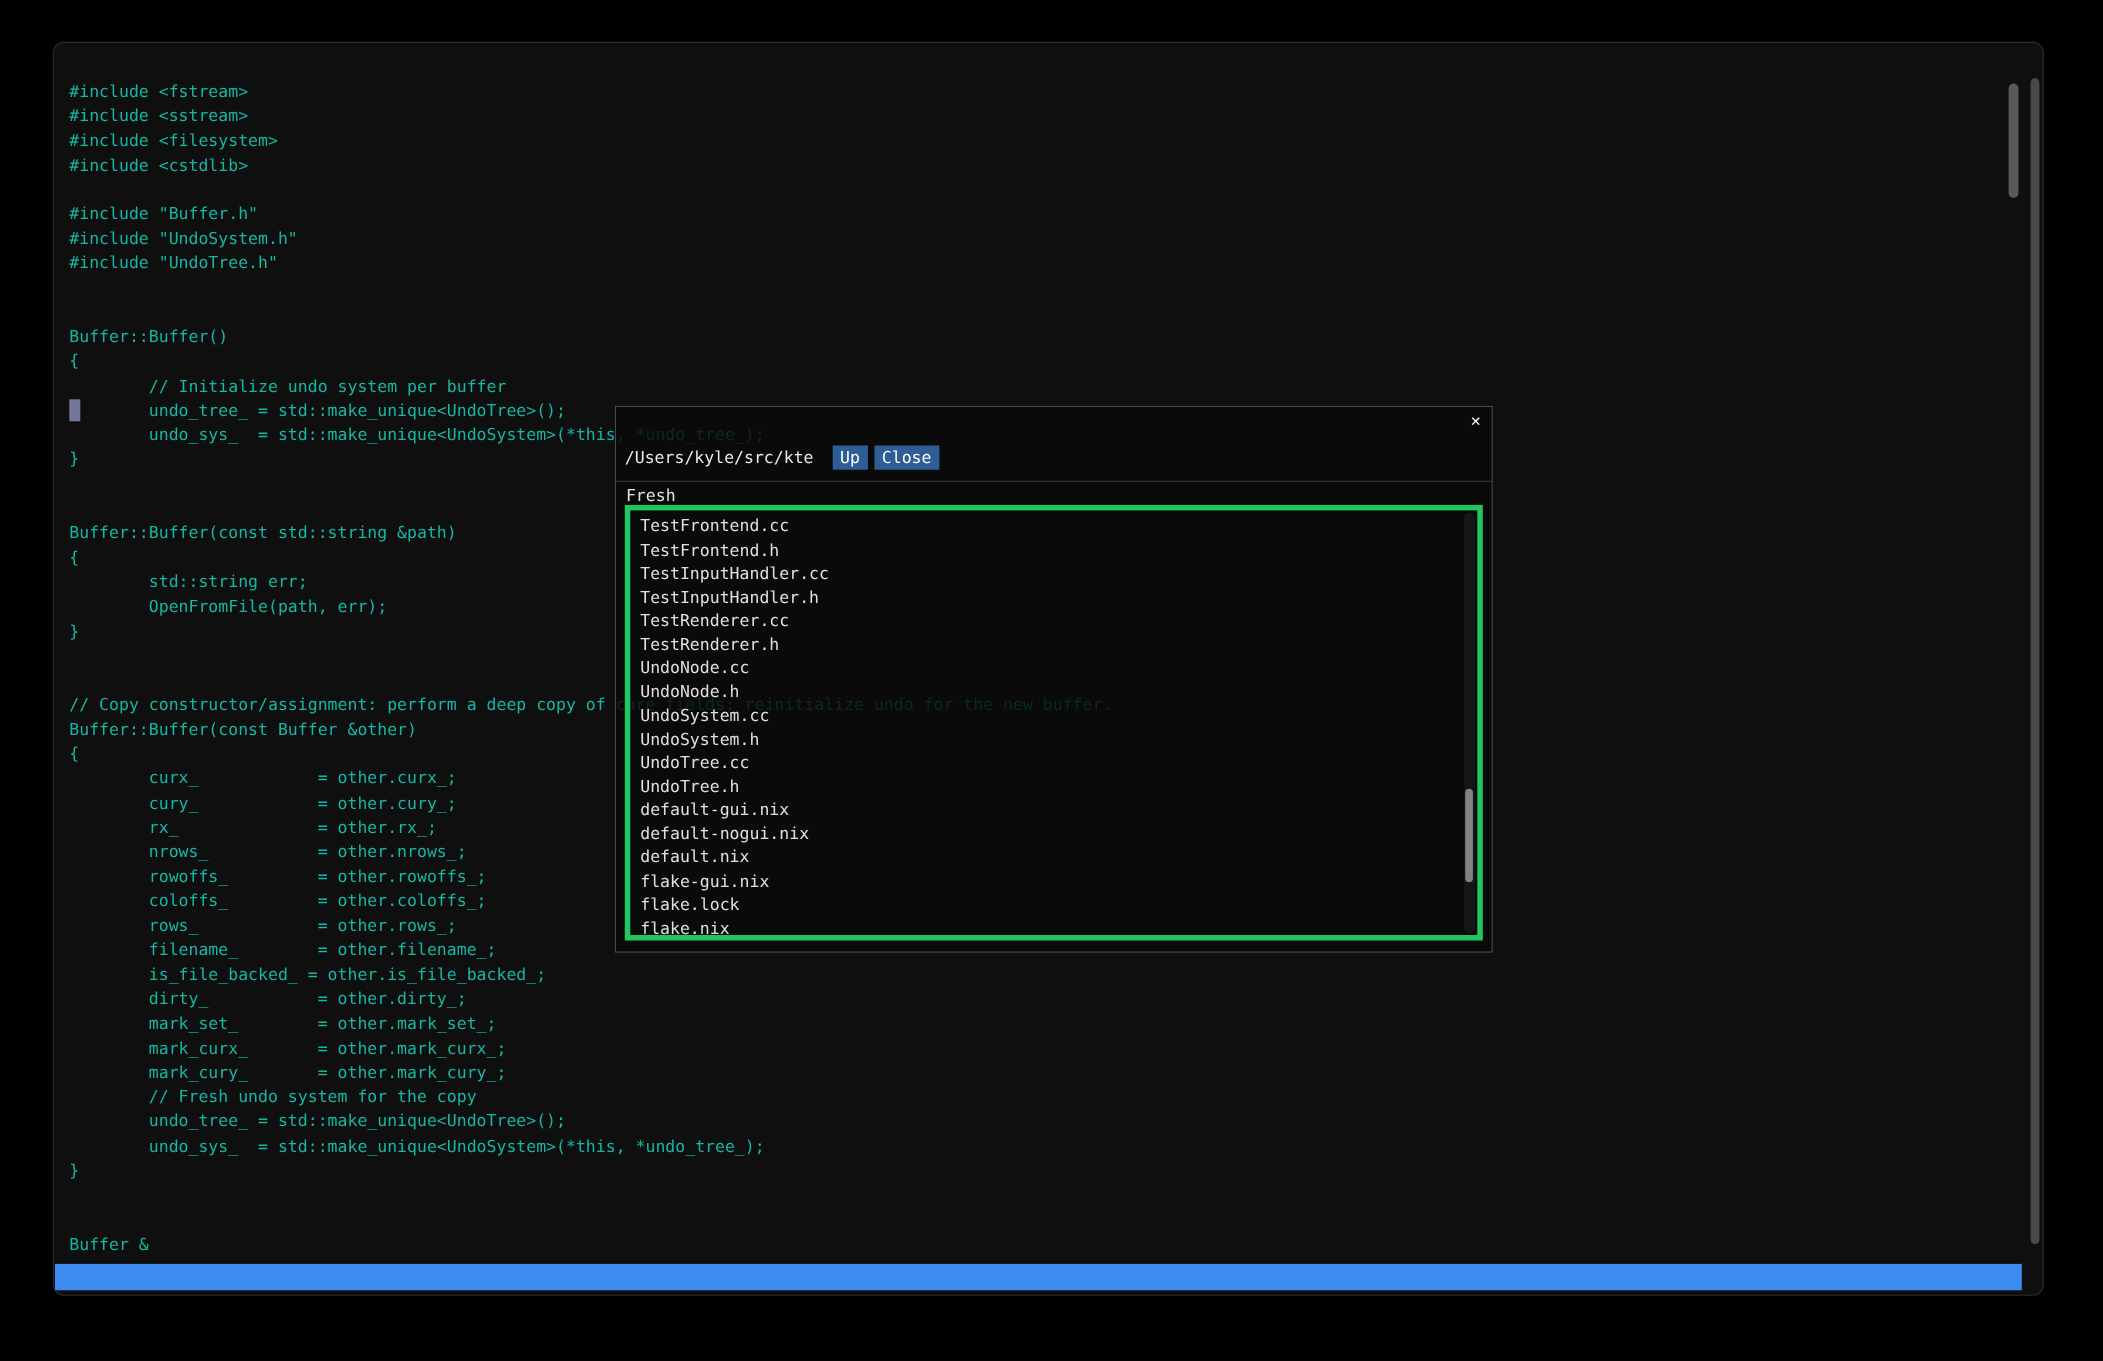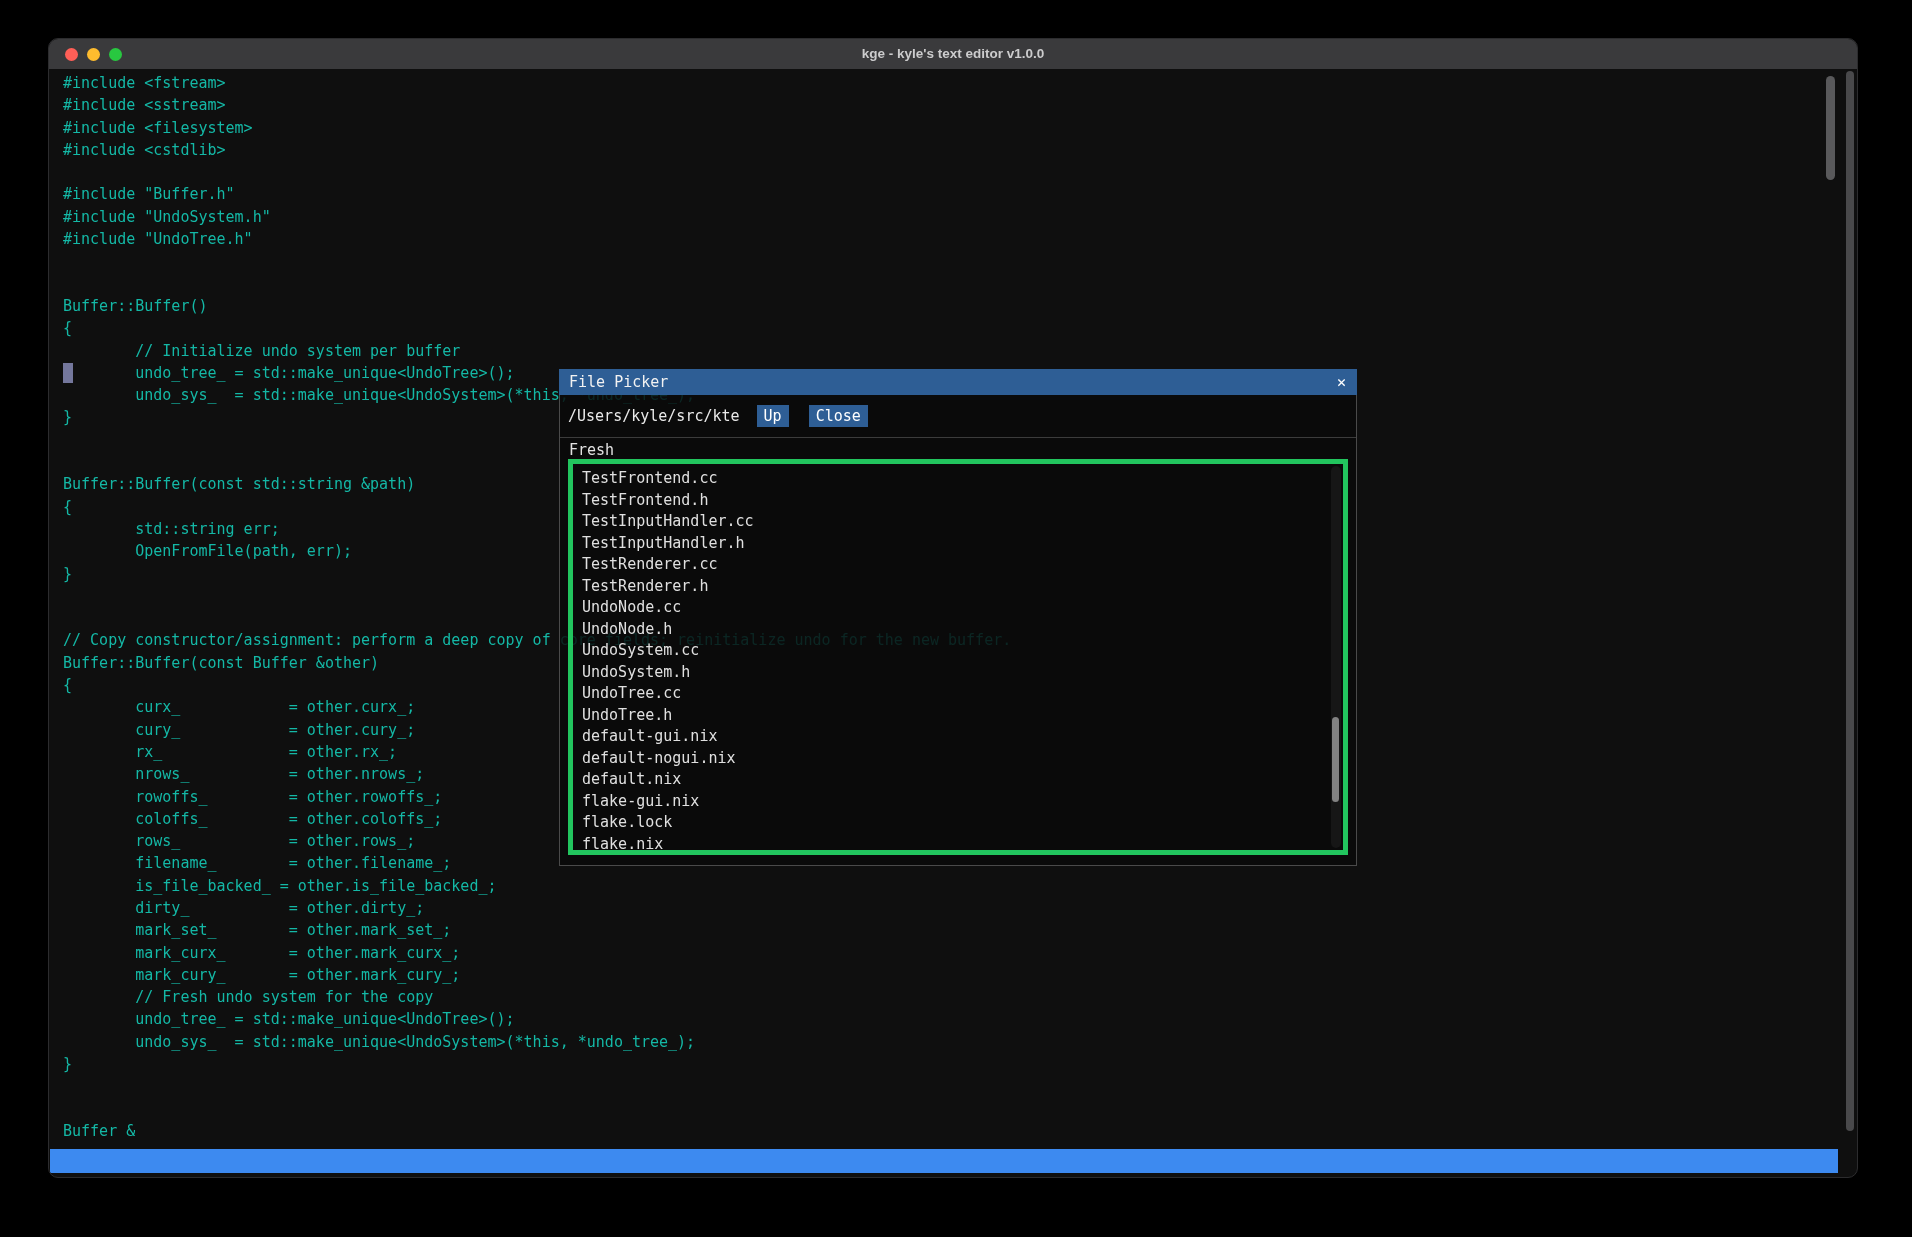--- a/index.html
+++ b/index.html
@@ -54,21 +54,21 @@
   .dlg-close {
     position:absolute; right:10px; top:-1px; height:26px; line-height:26px;
     color:#ffffff; font-size:15px; cursor:default;
   }
   .path-row {
     position:absolute; left:8px; top:33px; height:26px; display:flex;
     align-items:center; color:#eaeaea; font-size:15px; white-space:pre;
   }
   .btn {
     background:#2e5e95; color:#fff; font-size:15px; line-height:20px;
-    padding:1px 7px; margin-left:20px;
+    padding:1px 7px; margin-left:6px;
   }
   .btn.first { margin-left:17px; }
   .dlg-sep { position:absolute; left:0; right:0; top:67px; border-top:1px solid #3c3c3c; }
   .dlg-name {
     position:absolute; left:9px; top:70px; height:20px; line-height:20px;
     color:#e2e2e2; font-size:15px;
   }
   .listbox {
     position:absolute; left:8px; right:8px; top:89px; bottom:10px;
     border:5px solid #22c55e; overflow:hidden;
@@ -91,40 +91,29 @@
     position:absolute; left:1px; top:1110px; width:1788px; height:24px;
     background:#3d8af0; color:#ffffff; font-size:15px; line-height:24px; white-space:pre;
   }
   .sb-left  { position:absolute; left:17px; }
 </style>
 </head>
 <body>
 
 <div class="window">
 
-  <div class="titlebar">
-    <div class="traffic">
-      <div class="light red"></div>
-      <div class="light yellow"></div>
-      <div class="light green"></div>
-    </div>
-    <div class="win-title">kge - kyle's text editor v1.0.0</div>
-  </div>
 
   <div class="code" id="code"><div class="code-line">#include &lt;fstream&gt;</div><div class="code-line">#include &lt;sstream&gt;</div><div class="code-line">#include &lt;filesystem&gt;</div><div class="code-line">#include &lt;cstdlib&gt;</div><div class="code-line">&nbsp;</div><div class="code-line">#include "Buffer.h"</div><div class="code-line">#include "UndoSystem.h"</div><div class="code-line">#include "UndoTree.h"</div><div class="code-line">&nbsp;</div><div class="code-line">&nbsp;</div><div class="code-line">Buffer::Buffer()</div><div class="code-line">{</div><div class="code-line">        // Initialize undo system per buffer</div><div class="code-line">        undo_tree_ = std::make_unique&lt;UndoTree&gt;();</div><div class="code-line">        undo_sys_  = std::make_unique&lt;UndoSystem&gt;(*this, *undo_tree_);</div><div class="code-line">}</div><div class="code-line">&nbsp;</div><div class="code-line">&nbsp;</div><div class="code-line">Buffer::Buffer(const std::string &amp;path)</div><div class="code-line">{</div><div class="code-line">        std::string err;</div><div class="code-line">        OpenFromFile(path, err);</div><div class="code-line">}</div><div class="code-line">&nbsp;</div><div class="code-line">&nbsp;</div><div class="code-line">// Copy constructor/assignment: perform a deep copy of core fields; reinitialize undo for the new buffer.</div><div class="code-line">Buffer::Buffer(const Buffer &amp;other)</div><div class="code-line">{</div><div class="code-line">        curx_            = other.curx_;</div><div class="code-line">        cury_            = other.cury_;</div><div class="code-line">        rx_              = other.rx_;</div><div class="code-line">        nrows_           = other.nrows_;</div><div class="code-line">        rowoffs_         = other.rowoffs_;</div><div class="code-line">        coloffs_         = other.coloffs_;</div><div class="code-line">        rows_            = other.rows_;</div><div class="code-line">        filename_        = other.filename_;</div><div class="code-line">        is_file_backed_ = other.is_file_backed_;</div><div class="code-line">        dirty_           = other.dirty_;</div><div class="code-line">        mark_set_        = other.mark_set_;</div><div class="code-line">        mark_curx_       = other.mark_curx_;</div><div class="code-line">        mark_cury_       = other.mark_cury_;</div><div class="code-line">        // Fresh undo system for the copy</div><div class="code-line">        undo_tree_ = std::make_unique&lt;UndoTree&gt;();</div><div class="code-line">        undo_sys_  = std::make_unique&lt;UndoSystem&gt;(*this, *undo_tree_);</div><div class="code-line">}</div><div class="code-line">&nbsp;</div><div class="code-line">&nbsp;</div><div class="code-line">Buffer &amp;</div></div>
 
   <div class="cursor-block" id="cursor" style="top: 323.9px; left: 14px;"></div>
 
   <div class="edit-thumb"></div>
   <div class="right-strip"></div>
 
   <div class="dialog">
-    <div class="dlg-title">
-      <span>File Picker</span>
-    </div>
     <div class="dlg-close">✕</div>
 
     <div class="path-row">
       <span>/Users/kyle/src/kte</span>
       <span class="btn first">Up</span>
       <span class="btn">Close</span>
     </div>
 
     <div class="dlg-sep"></div>
     <div class="dlg-name">Fresh</div>

